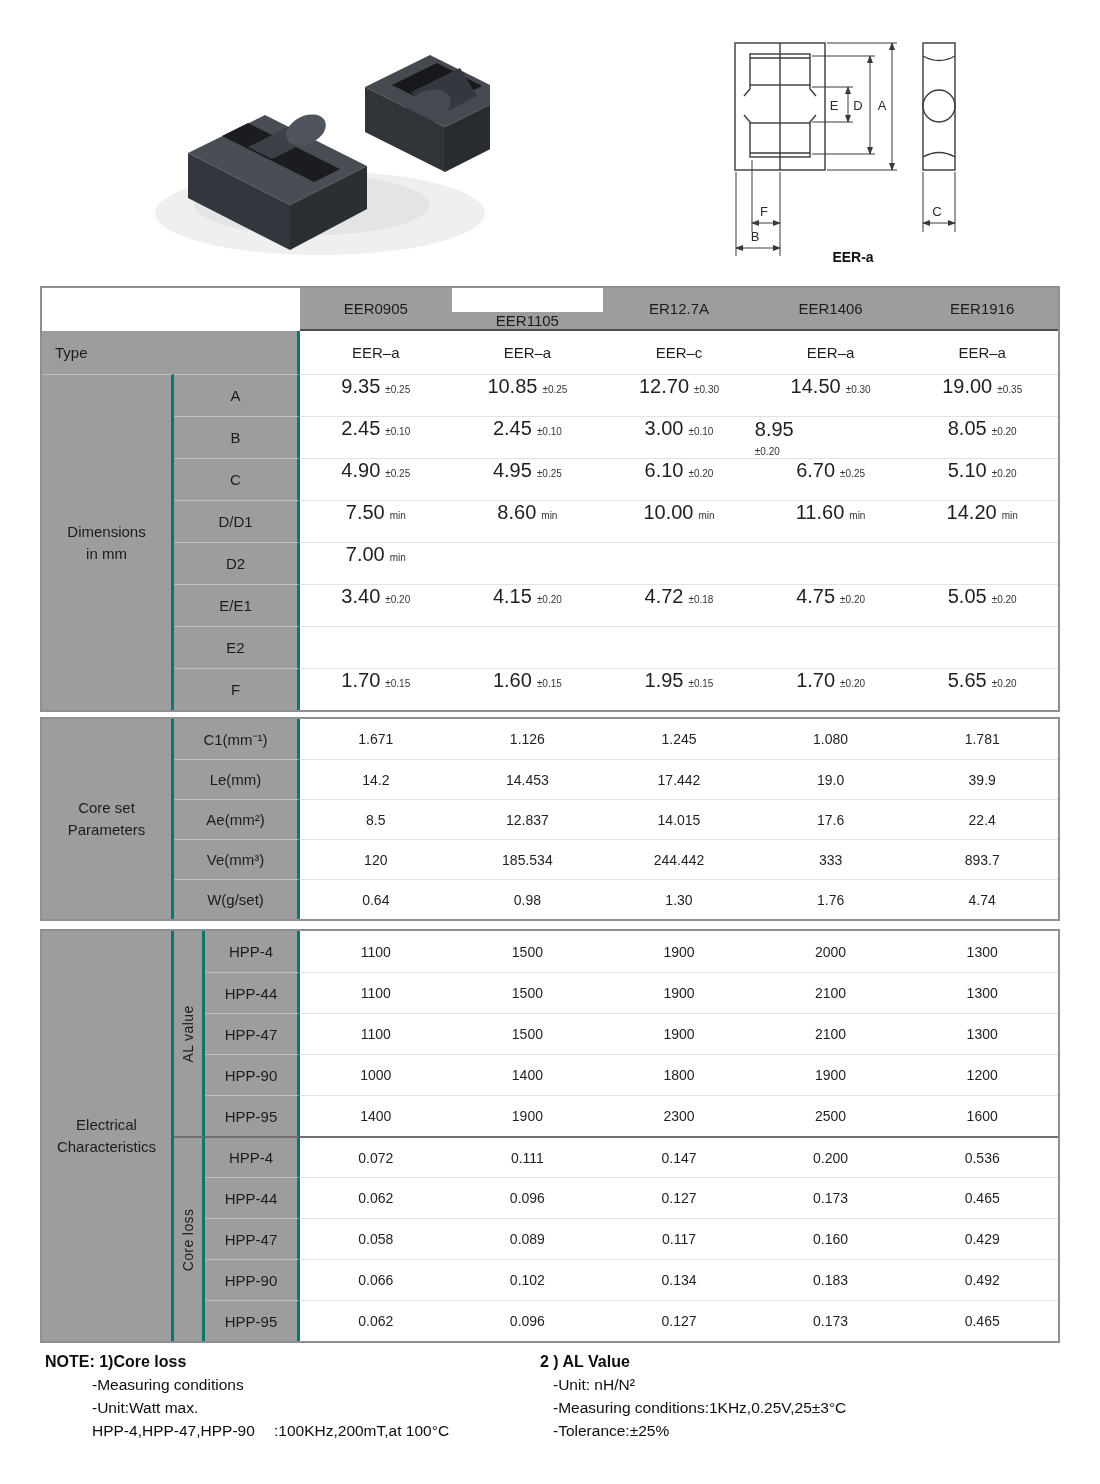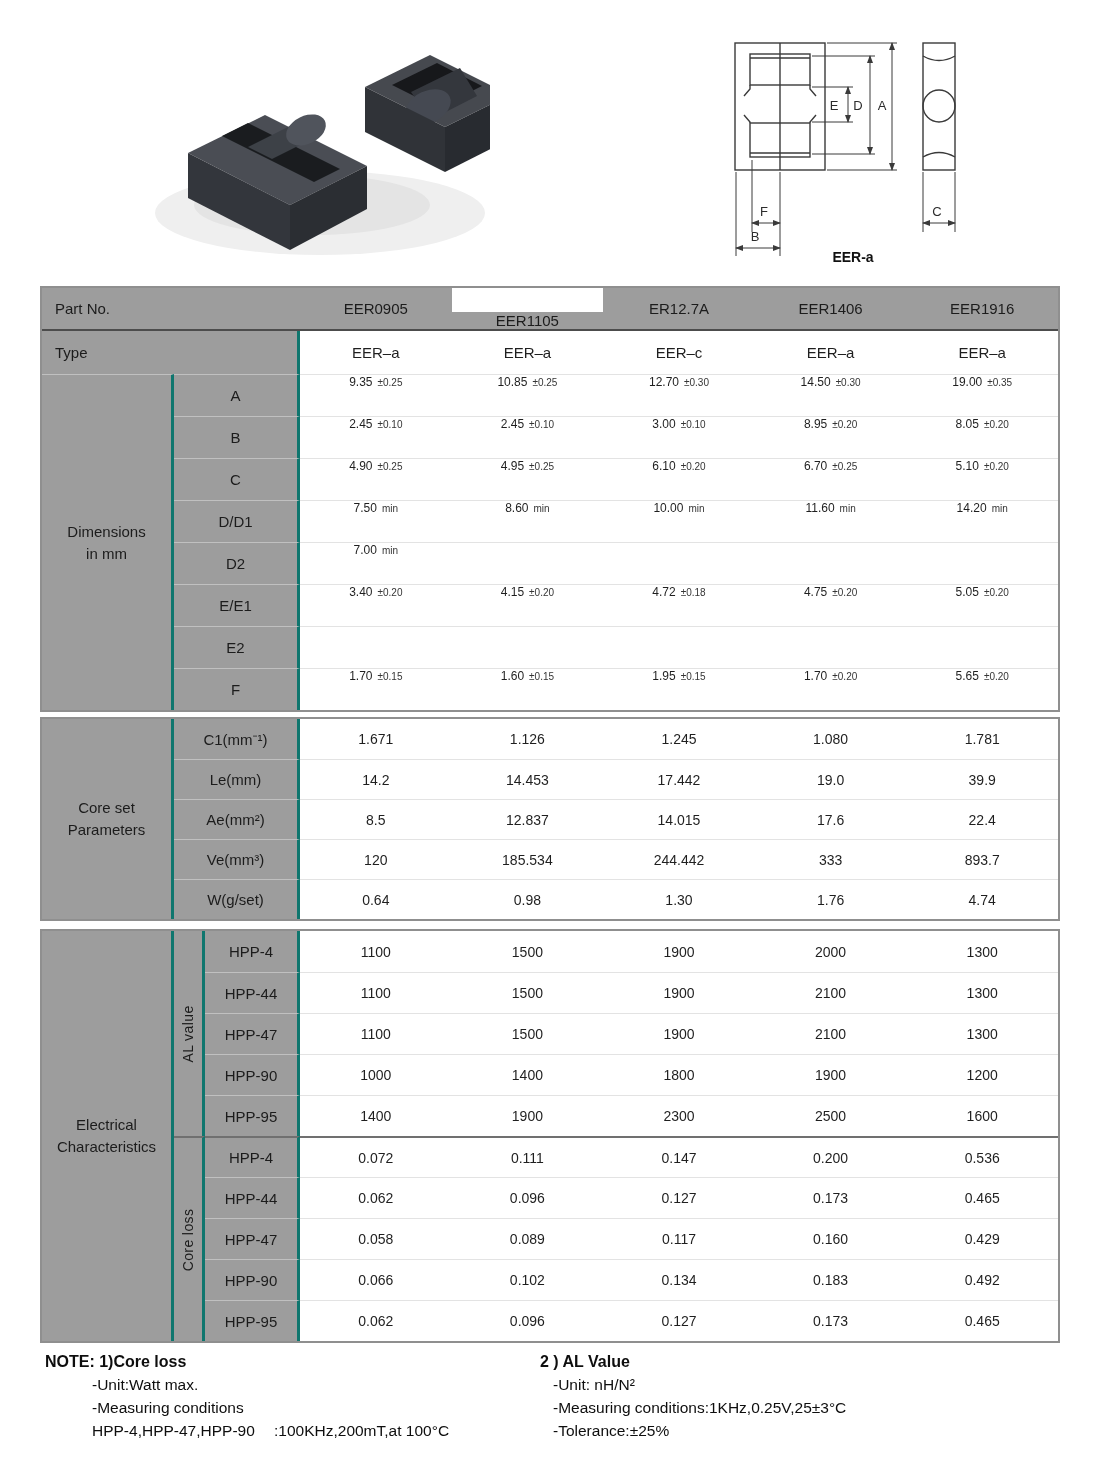--- a/index.html
+++ b/index.html
@@ -22,21 +22,21 @@
   .w{background:#ffffff}
   .lab-l{justify-content:flex-start;padding-left:13px}
   .pre{white-space:pre-line;text-align:center;line-height:1.45;font-size:15px}
   .hdrline{border-bottom:2px solid #4c4c4c}
   .sep{border-top:1px solid #c0c0c0}
   .wsep{border-top:1px solid #e3e3e3}
   .dtop{border-top:2px solid #707070}
   .vr{border-right:3px solid #0f766e}
   .pv{font-size:14px}
   .vc{align-items:baseline;gap:5px}
-  .mv{font-size:12px}
+  .mv{font-size:20px}
   .tv{font-size:10px;color:#353535}
   .rotspan{transform:rotate(-90deg);font-size:14px;letter-spacing:.4px;white-space:nowrap}
 
   .note{position:absolute;font-size:15.5px;line-height:23px;color:#0e0e0e}
   .nt{font-weight:bold;font-size:16px}
   .nl{margin-left:47px}
   .nlr{margin-left:13px}
   .cond{display:flex;margin-left:47px}
   .ck{width:182px}
 </style>
@@ -114,21 +114,20 @@
       <text x="158" y="90">D</text>
       <text x="182" y="90">A</text>
       <text x="64" y="196">F</text>
       <text x="55" y="221">B</text>
       <text x="237" y="196">C</text>
     </g>
     <text x="153" y="242" font-size="14" font-weight="bold" fill="#111" text-anchor="middle">EER-a</text>
   </svg>
 
   <div id="sec1" class="sec">
-      <div class="c g lab-l hdrline" style="grid-area: 1 / 1 / auto / span 2;">Part No.</div>
       <div class="c g hdrline" style="grid-area: 1 / 3;">EER0905</div>
       <div class="c g hdrline" style="grid-area: 1 / 4; margin-top: 24px;">EER1105</div>
       <div class="c g hdrline" style="grid-area: 1 / 5;">ER12.7A</div>
       <div class="c g hdrline" style="grid-area: 1 / 6;">EER1406</div>
       <div class="c g hdrline" style="grid-area: 1 / 7;">EER1916</div>
       <div class="c g lab-l vr" style="grid-area: 2 / 1 / auto / span 2;">Type</div>
       <div class="c w" style="grid-area: 2 / 3;">EER–a</div>
       <div class="c w" style="grid-area: 2 / 4;">EER–a</div>
       <div class="c w" style="grid-area: 2 / 5;">EER–c</div>
       <div class="c w" style="grid-area: 2 / 6;">EER–a</div>
@@ -162,21 +161,21 @@
         <span class="tv">±0.10</span>
       </div>
       <div class="c w vc wsep" style="grid-area: 4 / 4;">
         <span class="mv">2.45</span>
         <span class="tv">±0.10</span>
       </div>
       <div class="c w vc wsep" style="grid-area: 4 / 5;">
         <span class="mv">3.00</span>
         <span class="tv">±0.10</span>
       </div>
-      <div class="c w vc wsep" style="grid-area: 4 / 6;">
+      <div class="c w vc wsep" style="grid-area: 4 / 6; flex-direction: column;">
         <span class="mv">8.95</span>
         <span class="tv">±0.20</span>
       </div>
       <div class="c w vc wsep" style="grid-area: 4 / 7;">
         <span class="mv">8.05</span>
         <span class="tv">±0.20</span>
       </div>
       <div class="c g sep vr" style="grid-area: 5 / 2;">C</div>
       <div class="c w vc wsep" style="grid-area: 5 / 3; text-align: right;">
         <span class="mv">4.90</span>
@@ -377,22 +376,22 @@
       <div class="c g vr sep" style="grid-area: 10 / 3;">HPP-95</div>
       <div class="c w pv wsep" style="grid-area: 10 / 4;">0.062</div>
       <div class="c w pv wsep" style="grid-area: 10 / 5;">0.096</div>
       <div class="c w pv wsep" style="grid-area: 10 / 6;">0.127</div>
       <div class="c w pv wsep" style="grid-area: 10 / 7;">0.173</div>
       <div class="c w pv wsep" style="grid-area: 10 / 8;">0.465</div>
     </div>
 
   <div class="note" style="left:45px;top:1350px;width:480px">
     <div class="nt">NOTE: 1)Core loss</div>
+    <div class="nl">-Measuring conditions</div>
     <div class="nl">-Unit:Watt max.</div>
-    <div class="nl">-Measuring conditions</div>
     <div class="cond">
       <span class="ck">HPP-4,HPP-47,HPP-90</span>
       <span>:100KHz,200mT,at 100°C</span>
     </div>
   </div>
 
   <div class="note" style="left:540px;top:1350px;width:470px">
     <div class="nt">2 )  AL Value</div>
     <div class="nlr">-Unit: nH/N²</div>
     <div class="nlr">-Measuring conditions:1KHz,0.25V,25±3°C</div>

